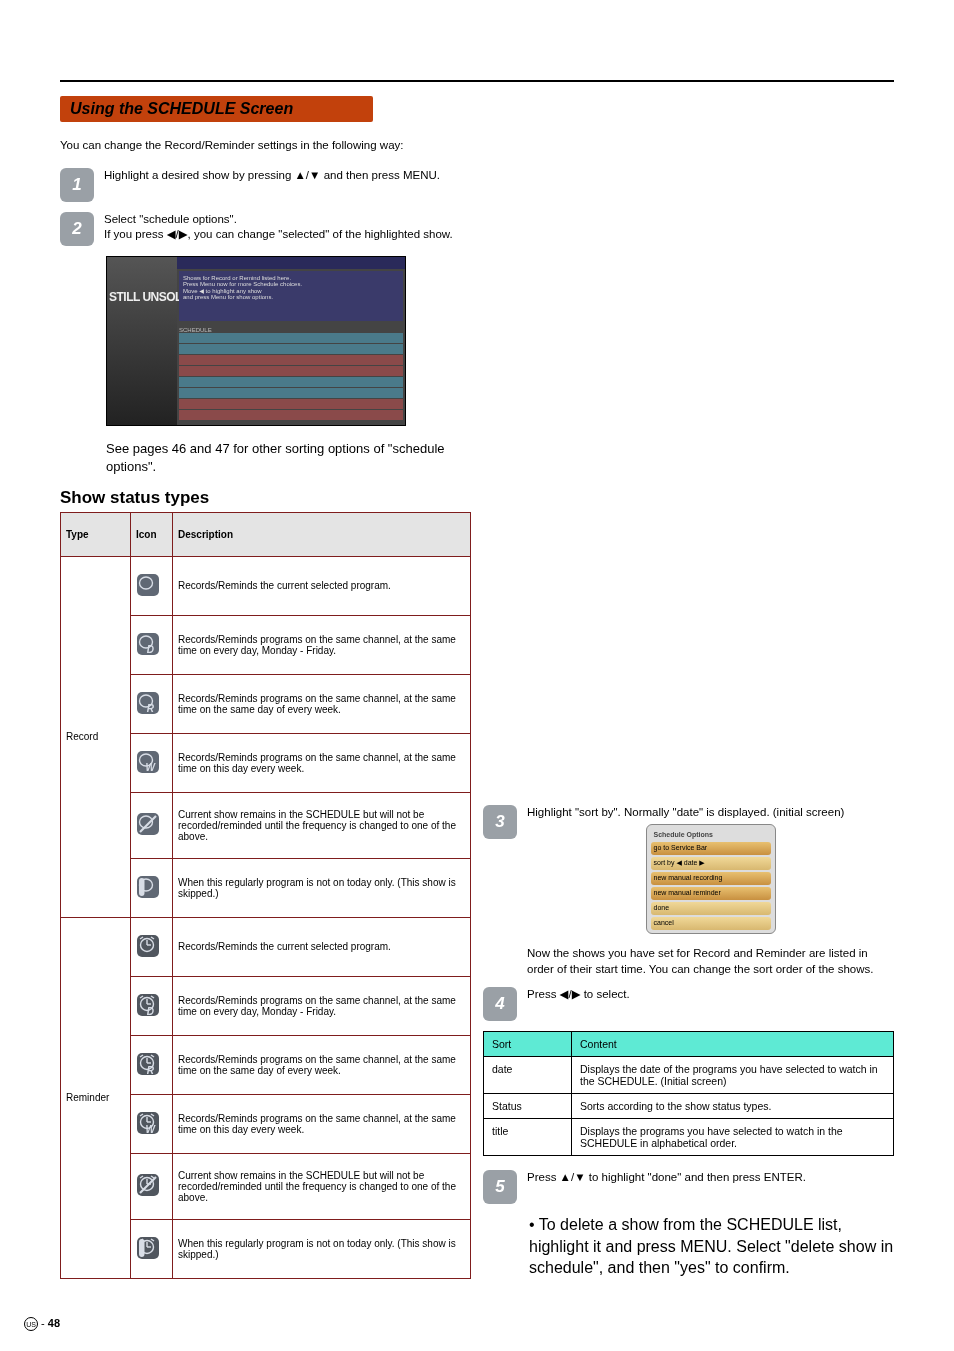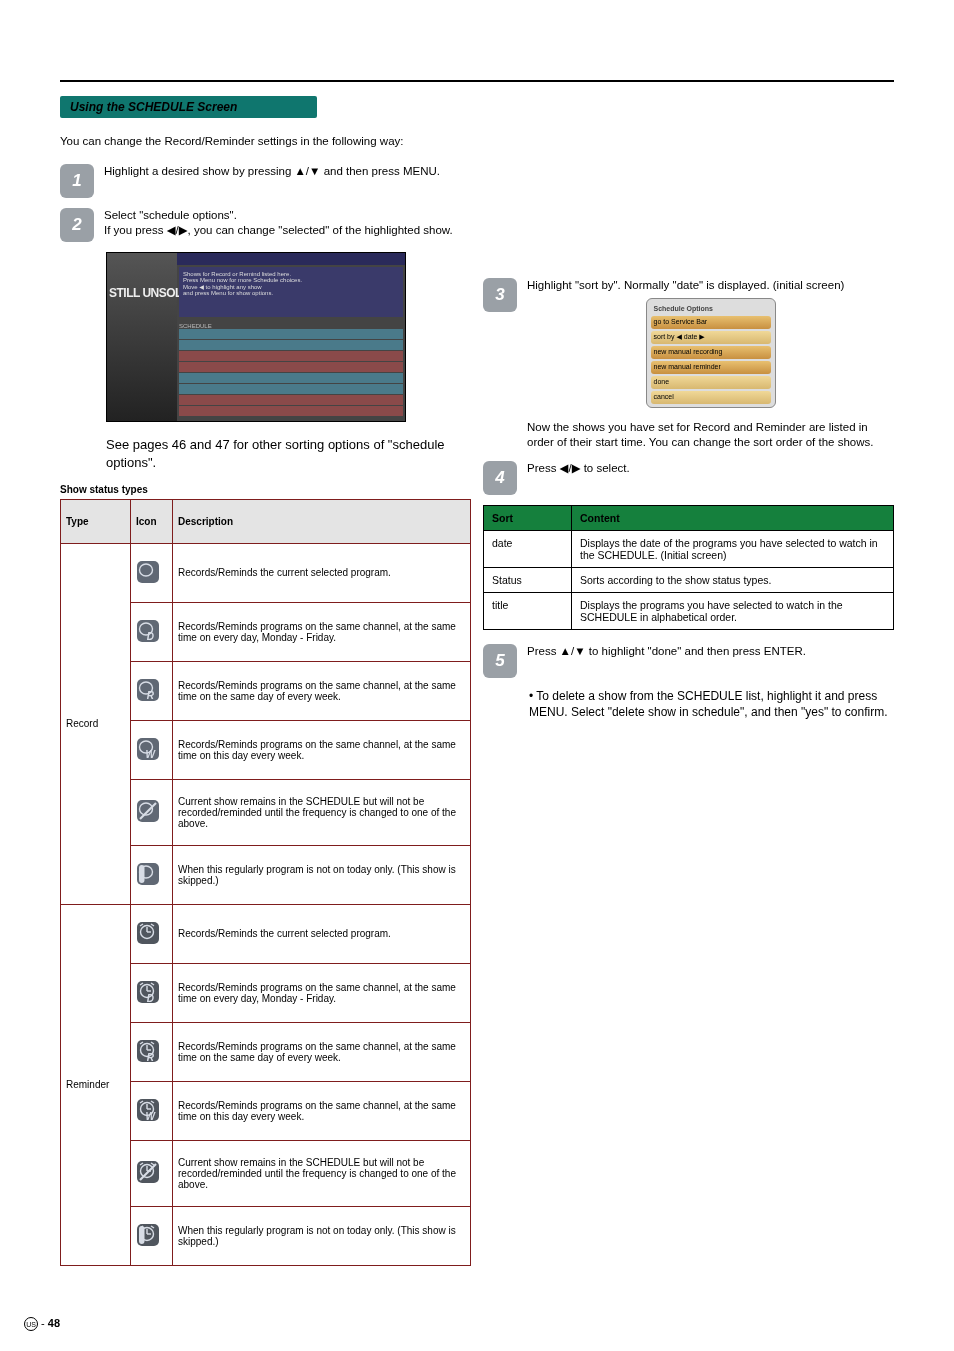--- a/index.html
+++ b/index.html
@@ -18,32 +18,33 @@
     right: 60px;
     top: 80px;
     bottom: 50px;
   }
   .page-rule {
     height: 2px;
     background: #000;
     margin-bottom: 14px;
   }
   .section-header {
-    background: #0f766e;
+    background: #c2410c;
     display: inline-block;
     padding: 4px 80px 4px 10px;
     font-weight: bold;
     font-style: italic;
-    font-size: 12px;
+    font-size: 16px;
     border-radius: 2px;
     margin-bottom: 10px;
   }
   .two-col {
     display: flex;
     gap: 12px;
+    align-items: flex-end;
   }
   .col {
     width: 50%;
   }
   .intro {
     font-size: 11.5px;
     line-height: 1.35;
     margin: 6px 0 14px 0;
   }
   .step {
@@ -127,21 +128,21 @@
   .tsrow { height: 13px; margin-bottom: 2px; border-radius: 3px; background: linear-gradient(#e8c070, #c89040); padding: 1px 3px; font-size: 7px; white-space: nowrap; overflow: hidden; }
   .tshead { background: none; font-weight: bold; color: #444; height: 11px; }
   .tsalt { background: linear-gradient(#f0d898, #d8b870); }
 
   .ref-line {
     font-size: 13px;
     margin: 6px 0 12px 46px;
     line-height: 1.4;
   }
   .tbl-title {
-    font-size: 10px;
+    font-size: 17px;
     font-weight: bold;
     margin: 6px 0 4px 0;
   }
   table.icons {
     border-collapse: collapse;
     width: 100%;
     font-size: 10px;
   }
   table.icons th, table.icons td {
     border: 1px solid #7f1d1d;
@@ -159,24 +160,24 @@
     width: 100%;
     font-size: 10.5px;
     margin-bottom: 14px;
   }
   table.sortopts th, table.sortopts td {
     border: 1px solid #000;
     padding: 6px 8px;
     text-align: left;
     vertical-align: top;
   }
-  table.sortopts th { background: #15803d; font-weight: bold; }
+  table.sortopts th { background: #5eead4; font-weight: normal; }
   .sort-key { width: 88px; }
   .footnote {
-    font-size: 12px;
+    font-size: 16px;
     line-height: 1.35;
     margin-left: 46px;
   }
   .page-number {
     position: absolute;
     left: 24px;
     bottom: 20px;
     font-size: 11px;
   }
   .pn-circle {

